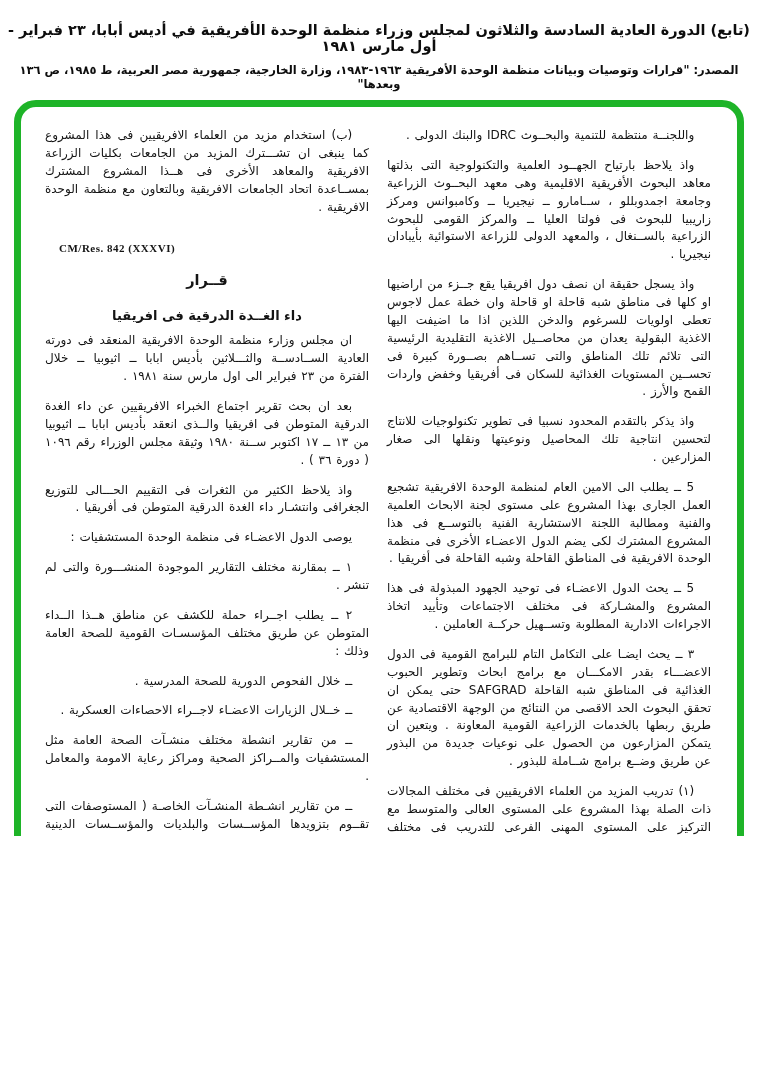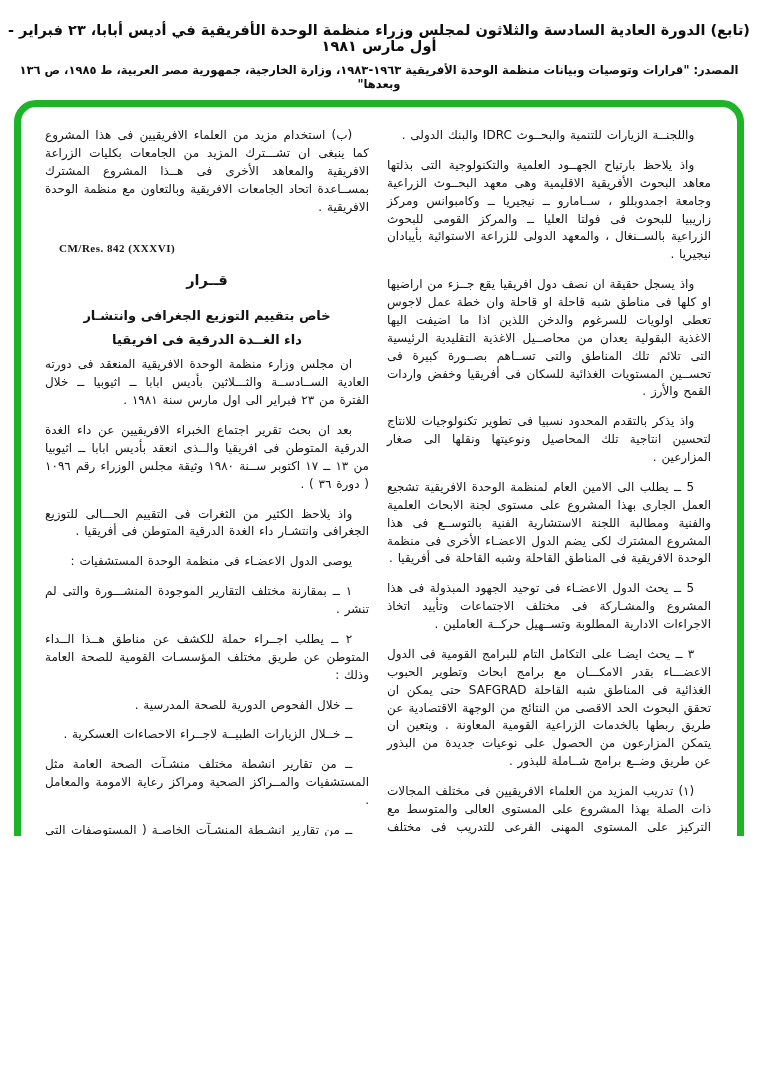--- a/index.html
+++ b/index.html
@@ -111,44 +111,43 @@
 
   <div class="page-header">
     <div class="hdr-line1">(تابع) الدورة العادية السادسة والثلاثون لمجلس وزراء منظمة الوحدة الأفريقية في أديس أبابا، ٢٣ فبراير - أول مارس ١٩٨١</div>
     <div class="hdr-line2">المصدر: "قرارات وتوصيات وبيانات منظمة الوحدة الأفريقية ١٩٦٣-١٩٨٣، وزارة الخارجية، جمهورية مصر العربية، ط ١٩٨٥، ص ١٣٦ وبعدها"</div>
   </div>
 
   <div class="doc-frame">
     <div class="doc-inner">
 
       <div class="col col-right">
-        <p class="para">واللجنــة الزيارات للتنمية والبحــوث IDRC والبنك الدولى .</p>
+        <p class="para">واللجنــة منتظمة للتنمية والبحــوث IDRC والبنك الدولى .</p>
         <p class="para">واذ يلاحظ بارتياح الجهــود العلمية والتكنولوجية التى بذلتها معاهد البحوث الأفريقية الاقليمية وهى معهد البحــوث الزراعية وجامعة اجمدوبللو ، ســامارو ــ نيجيريا ــ وكامبوانس ومركز زاريبيا للبحوث فى فولتا العليا ــ والمركز القومى للبحوث الزراعية بالســنغال ، والمعهد الدولى للزراعة الاستوائية بأيبادان نيجيريا .</p>
         <p class="para">واذ يسجل حقيقة ان نصف دول افريقيا يقع جــزء من اراضيها او كلها فى مناطق شبه قاحلة او قاحلة وان خطة عمل لاجوس تعطى اولويات للسرغوم والدخن اللذين اذا ما اضيفت اليها الاغذية البقولية يعدان من محاصــيل الاغذية التقليدية الرئيسية التى تلائم تلك المناطق والتى تســاهم بصــورة كبيرة فى تحســين المستويات الغذائية للسكان فى أفريقيا وخفض واردات القمح والأرز .</p>
         <p class="para">واذ يذكر بالتقدم المحدود نسبيا فى تطوير تكنولوجيات للانتاج لتحسين انتاجية تلك المحاصيل ونوعيتها ونقلها الى صغار المزارعين .</p>
         <p class="para">5 ــ يطلب الى الامين العام لمنظمة الوحدة الافريقية تشجيع العمل الجارى بهذا المشروع على مستوى لجنة الابحاث العلمية والفنية ومطالبة اللجنة الاستشارية الفنية بالتوســع فى هذا المشروع المشترك لكى يضم الدول الاعضـاء الأخرى فى منظمة الوحدة الافريقية فى المناطق القاحلة وشبه القاحلة فى أفريقيا .</p>
         <p class="para">5 ــ يحث الدول الاعضـاء فى توحيد الجهود المبذولة فى هذا المشروع والمشـاركة فى مختلف الاجتماعات وتأييد اتخاذ الاجراءات الادارية المطلوبة وتســهيل حركــة العاملين .</p>
         <p class="para">٣ ــ يحث ايضـا على التكامل التام للبرامج القومية فى الدول الاعضـــاء بقدر الامكـــان مع برامج ابحاث وتطوير الحبوب الغذائية فى المناطق شبه القاحلة SAFGRAD حتى يمكن ان تحقق البحوث الحد الاقصى من النتائج من الوجهة الاقتصادية عن طريق ربطها بالخدمات الزراعية القومية المعاونة . ويتعين ان يتمكن المزارعون من الحصول على نوعيات جديدة من البذور عن طريق وضــع برامج شــاملة للبذور .</p>
         <p class="para">(١) تدريب المزيد من العلماء الافريقيين فى مختلف المجالات ذات الصلة بهذا المشروع على المستوى العالى والمتوسط مع التركيز على المستوى المهنى الفرعى للتدريب فى مختلف المجالات .</p>
       </div>
 
       <div class="col col-left">
         <p class="para">(ب) استخدام مزيد من العلماء الافريقيين فى هذا المشروع كما ينبغى ان تشـــترك المزيد من الجامعات بكليات الزراعة الافريقية والمعاهد الأخرى فى هــذا المشروع المشترك بمســاعدة اتحاد الجامعات الافريقية وبالتعاون مع منظمة الوحدة الافريقية .</p>
         <div class="res-ref">CM/Res. 842 (XXXVI)</div>
         <div class="dec-title">قــرار</div>
-        <div class="dec-subtitle">خاص بتقييم التوزيع الجغرافى وانتشـار</div>
         <div class="dec-subtitle last">داء الغــدة الدرقية فى افريقيا</div>
         <p class="para">ان مجلس وزارء منظمة الوحدة الافريقية المنعقد فى دورته العادية الســادســة والثـــلاثين بأديس ابابا ــ اثيوبيا ــ خلال الفترة من ٢٣ فبراير الى اول مارس سنة ١٩٨١ .</p>
         <p class="para">بعد ان بحث تقرير اجتماع الخبراء الافريقيين عن داء الغدة الدرقية المتوطن فى افريقيا والــذى انعقد بأديس ابابا ــ اثيوبيا من ١٣ ــ ١٧ اكتوبر ســنة ١٩٨٠ وثيقة مجلس الوزراء رقم ١٠٩٦ ( دورة ٣٦ ) .</p>
         <p class="para">واذ يلاحظ الكثير من الثغرات فى التقييم الحـــالى للتوزيع الجغرافى وانتشـار داء الغدة الدرقية المتوطن فى أفريقيا .</p>
         <p class="para">يوصى الدول الاعضـاء فى منظمة الوحدة المستشفيات :</p>
         <p class="para">١ ــ بمقارنة مختلف التقارير الموجودة المنشـــورة والتى لم تنشر .</p>
         <p class="para">٢ ــ يطلب اجــراء حملة للكشف عن مناطق هــذا الــداء المتوطن عن طريق مختلف المؤسسـات القومية للصحة العامة وذلك :</p>
         <p class="para">ــ خلال الفحوص الدورية للصحة المدرسية .</p>
-        <p class="para">ــ خــلال الزيارات الطبيــة لاجــراء الاحصاءات العسكرية .</p>
+        <p class="para">ــ خــلال الزيارات الاعضـاء لاجــراء الاحصاءات العسكرية .</p>
         <p class="para">ــ من تقارير انشطة مختلف منشـآت الصحة العامة مثل المستشفيات والمــراكز الصحية ومراكز رعاية الامومة والمعامل .</p>
         <p class="para">ــ من تقارير انشـطة المنشـآت الخاصـة ( المستوصفات التى تقــوم بتزويدها المؤســسات والبلديات والمؤســسات الدينية والمجتمعات الريفية ... الخ .</p>
         <p class="para">٣ ــ اجراء بحوث منتظمة حول انتشـار داء الغدة الدرقية المتوطن ومضـاعفاته ( الضـــمور الجســـمانى والتخلف العقلى بصفة خاصة ) .</p>
       </div>
 
     </div>
   </div>
 
   <div class="page-number">١٩</div>
 

